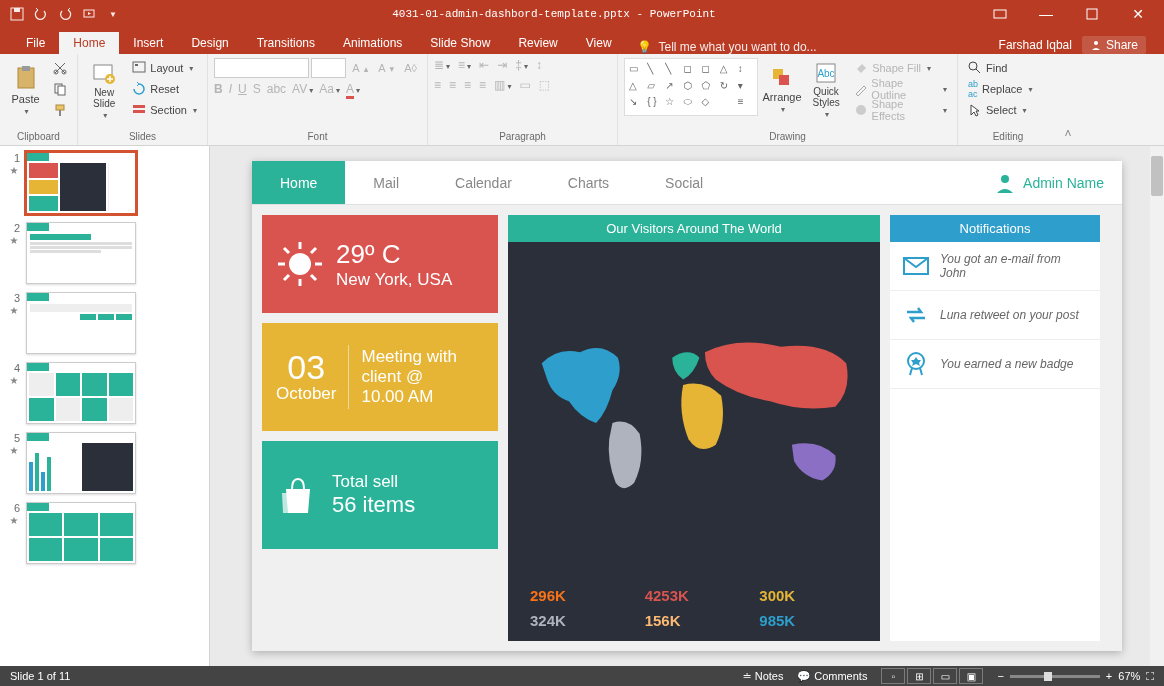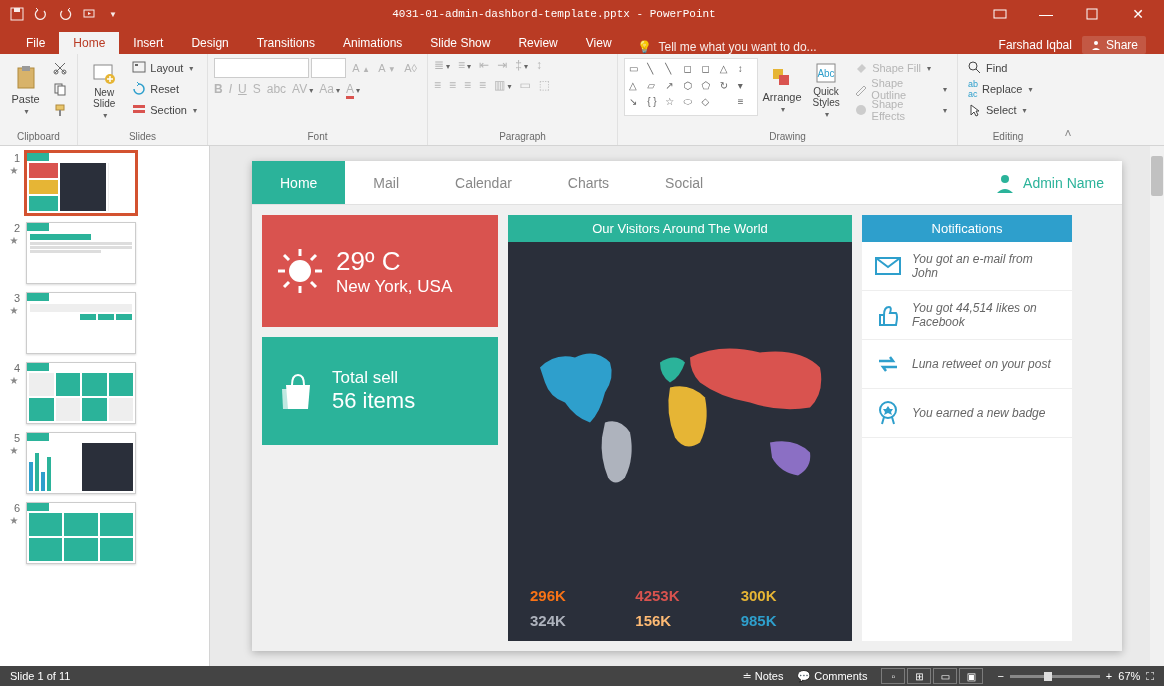--- a/index.html
+++ b/index.html
@@ -54,28 +54,28 @@
 
 
 .dash-nav { height: 44px; display: flex; align-items: stretch; border-bottom: 1px solid #e1e1e1; }
 .dash-tab { padding: 0 28px; display: flex; align-items: center; font-size: 14px; color: #888; }
 .dash-tab.active { background: #2bb39a; color: #fff; }
 .dash-admin { margin-left: auto; display: flex; align-items: center; gap: 8px; padding-right: 18px; color: #2bb39a; font-size: 14px; }
 
 .dash-body { flex: 1; display: flex; gap: 10px; padding: 10px; background: #f0f0f0; }
 .col-left { width: 236px; display: flex; flex-direction: column; gap: 10px; }
 .card { color: #fff; padding: 14px; display: flex; align-items: center; gap: 12px; }
-.card-red { background: #d9534f; height: 112px; }
+.card-red { background: #d9534f; height: 98px; }
 .card-yellow { background: #e6b535; height: 108px; }
 .card-teal { background: #2bb39a; height: 108px; }
 .big-num { font-size: 34px; font-weight: 300; line-height: 1; }
 .card-sub { font-size: 17px; }
 .div-v { width: 1px; height: 64px; background: rgba(255,255,255,.5); }
 
-.col-mid { width: 344px; display: flex; flex-direction: column; }
+.col-mid { width: 372px; display: flex; flex-direction: column; }
 .mid-hdr { background: #2bb39a; color: #fff; text-align: center; padding: 6px; font-size: 13px; }
 .mid-body { flex: 1; background: #2a2f3a; display: flex; flex-direction: column; padding: 12px; }
 .worldmap { flex: 1; position: relative; }
 .stats-grid { display: grid; grid-template-columns: repeat(3,1fr); gap: 8px 16px; font-size: 15px; font-weight: 600; padding: 6px 10px 0; }
 
 .col-right { width: 210px; display: flex; flex-direction: column; }
 .right-hdr { background: #2e9fcc; color: #fff; text-align: center; padding: 6px; font-size: 13px; }
 .right-body { flex: 1; background: #fff; font-style: italic; }
 .notif { display: flex; gap: 10px; padding: 10px 12px; border-bottom: 1px solid #eee; font-size: 12px; color: #666; align-items: center; }
 .notif-icon { width: 28px; height: 28px; flex-shrink: 0; display: flex; align-items: center; justify-content: center; }
@@ -567,20 +567,28 @@
                   <line x1="35" y1="35" x2="40" y2="40"></line>
                   <line x1="40" y1="8" x2="35" y2="13"></line>
                   <line x1="13" y1="35" x2="8" y2="40"></line>
                 </g>
               </svg>
             <div>
                 <div style="font-size:26px">29º C</div>
                 <div class="card-sub">New York, USA</div>
               </div>
           </div>
+          <div class="card card-yellow">
+            <div style="text-align:center">
+                <div class="big-num">03</div>
+                <div class="card-sub">October</div>
+              </div>
+            <div class="div-v"></div>
+            <div class="card-sub" style="width:100px">Meeting with client @ 10.00 AM</div>
+          </div>
           <div class="card card-teal">
             <svg width="44" height="44">
                 <path d="M10 16 L34 16 L32 40 L12 40 Z" fill="#fff"></path>
                 <path d="M16 16 Q16 6 22 6 Q28 6 28 16" fill="none" stroke="#fff" stroke-width="2"></path>
                 <path d="M6 20 L20 20 L19 40 L7 40 Z" fill="#fff" opacity=".7"></path>
               </svg>
             <div>
                 <div class="card-sub">Total sell</div>
                 <div style="font-size:22px">56 items</div>
               </div>
@@ -618,28 +626,20 @@
                 <div class="notif-icon">
                   <svg width="26" height="18">
                     <rect x="1" y="1" width="24" height="16" fill="none" stroke="#2e9fcc" stroke-width="2"></rect>
                     <path d="M1 1 L13 10 L25 1" fill="none" stroke="#2e9fcc" stroke-width="2"></path>
                   </svg>
                 </div>
                 <span>You got an e-mail from John</span>
               </div>
             <div class="notif">
                 <div class="notif-icon">
-                  <svg width="24" height="24">
-                    <path d="M4 12 h4 v10 h-4 Z M8 12 Q8 4 13 4 Q16 4 14 10 h6 Q22 12 20 22 h-12 Z" fill="none" stroke="#2e9fcc" stroke-width="2"></path>
-                  </svg>
-                </div>
-                <span>You got 44,514 likes on Facebook</span>
-              </div>
-            <div class="notif">
-                <div class="notif-icon">
                   <svg width="26" height="18">
                     <path d="M4 6 h14 l-3 -4 M22 12 h-14 l3 4" fill="none" stroke="#2e9fcc" stroke-width="2.5"></path>
                   </svg>
                 </div>
                 <span>Luna retweet on your post</span>
               </div>
             <div class="notif">
                 <div class="notif-icon">
                   <svg width="24" height="26">
                     <circle cx="12" cy="10" r="8" fill="none" stroke="#2e9fcc" stroke-width="2"></circle>

